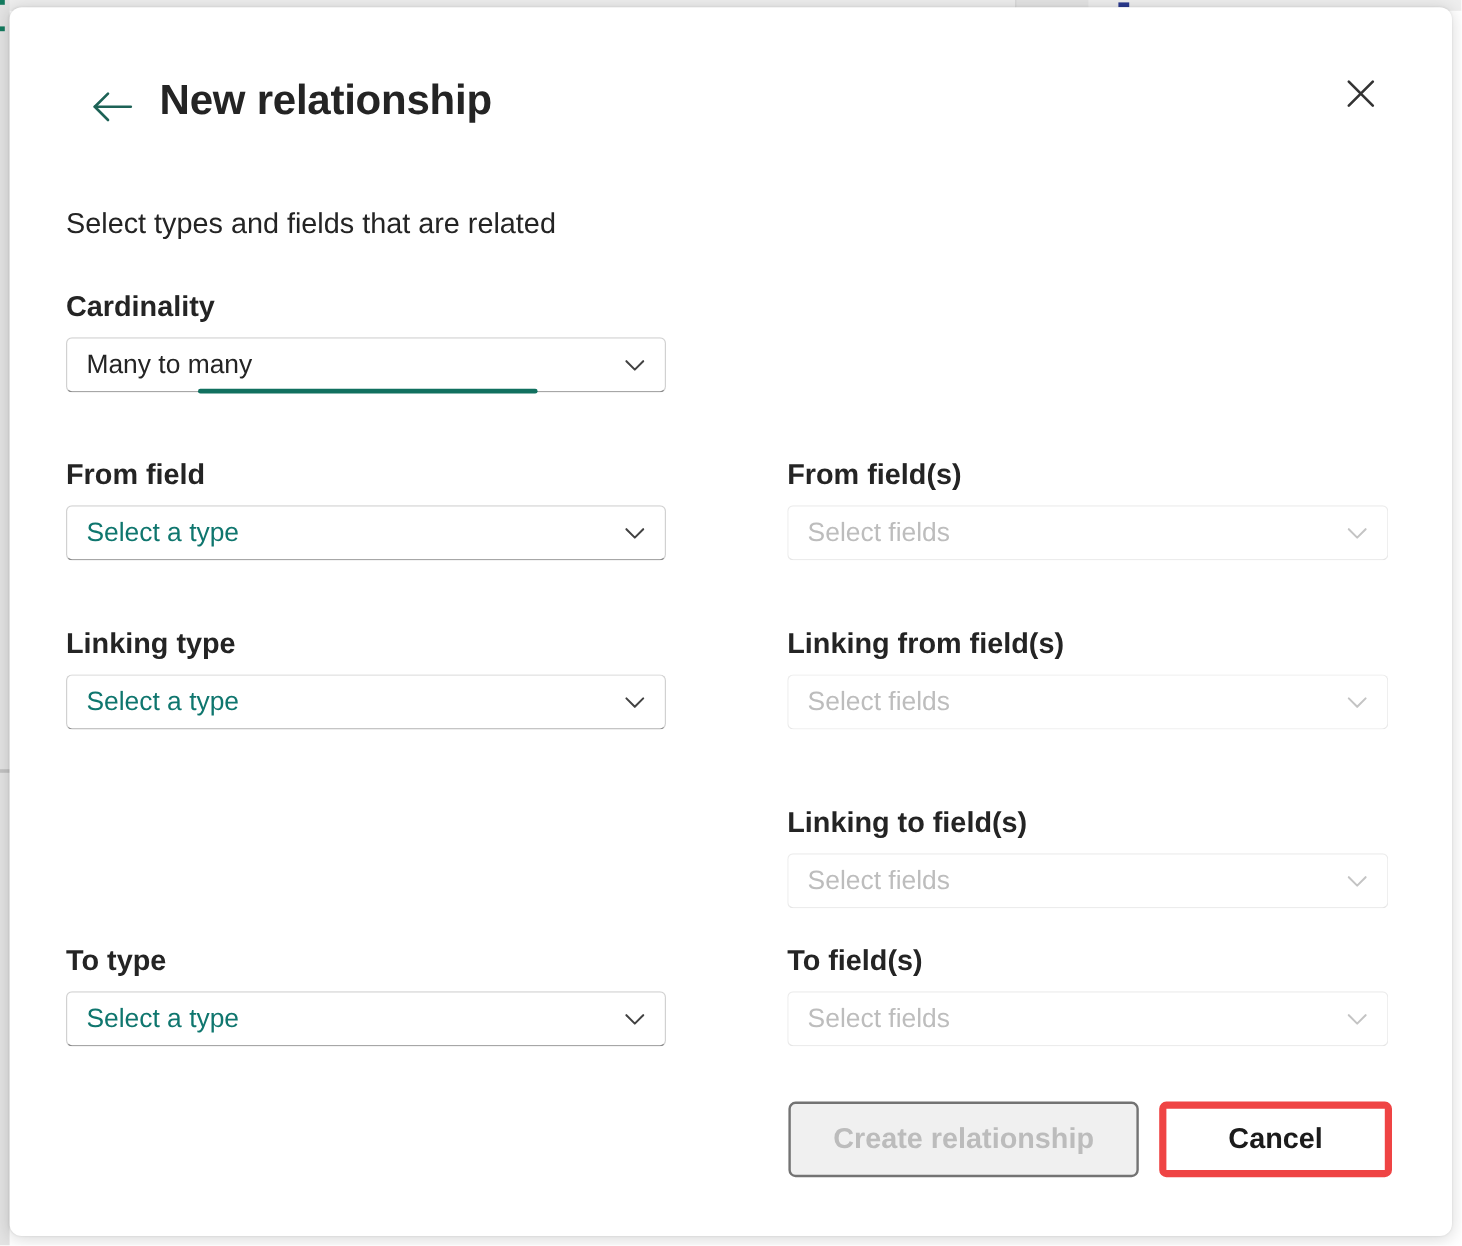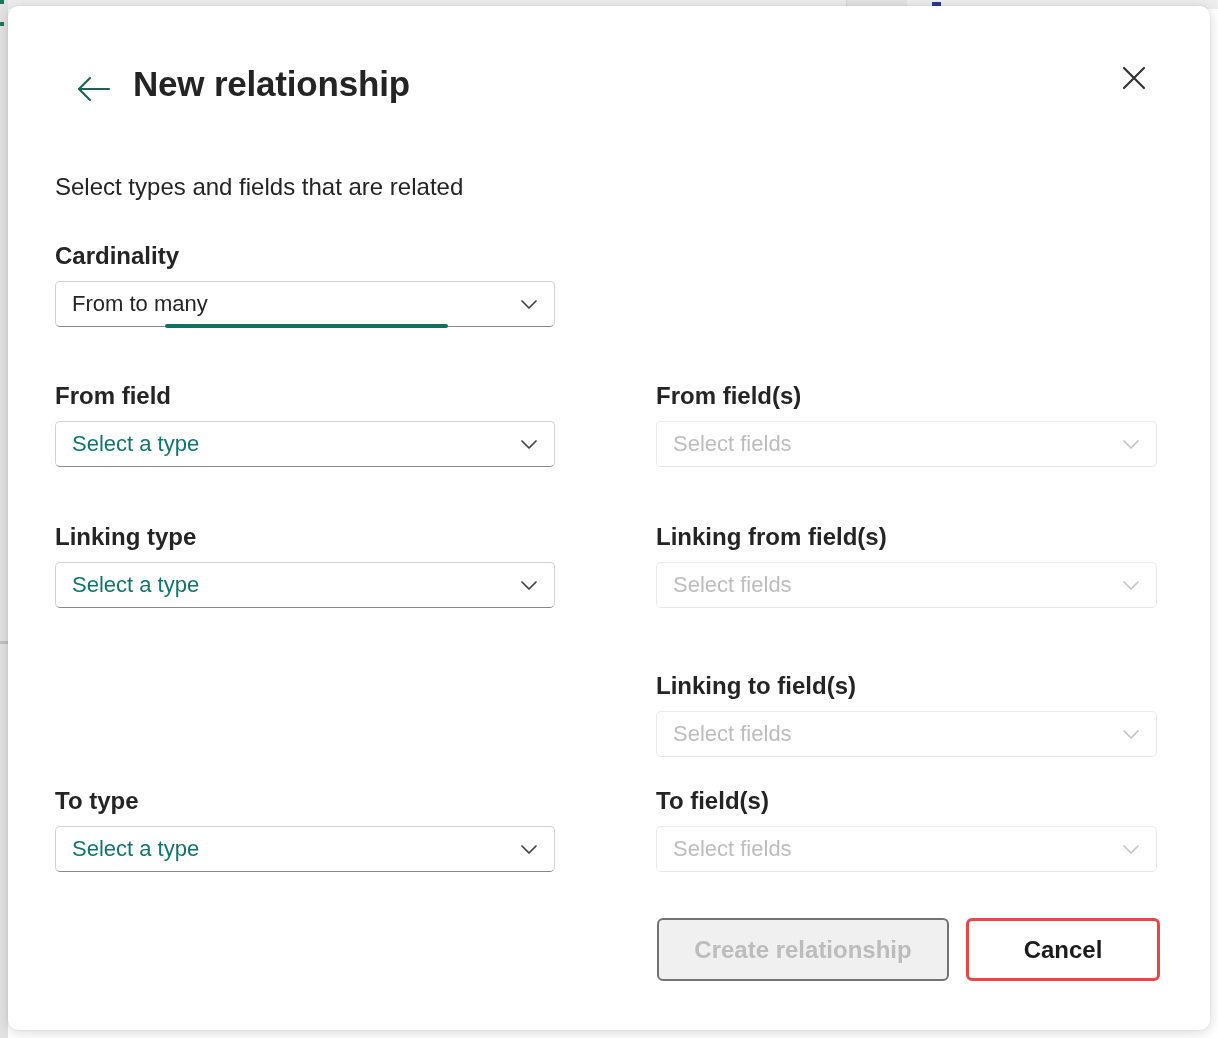--- a/index.html
+++ b/index.html
@@ -230,21 +230,21 @@
   .btn-primary-disabled {
     width: 292px;
     background: #f0f0f0;
     border: 2px solid #737373;
     color: #bcbcbc;
     cursor: default;
   }
   .btn-secondary {
     width: 194px;
     background: #ffffff;
-    border: 3px solid #ef4444;
+    border: 6px solid #ef4444;
     color: #1b1b1b;
     cursor: pointer;
   }
 </style>
 </head>
 <body>
 
 <div id="root">
 
   <div class="bg-layer">
@@ -281,21 +281,21 @@
       </div>
     </div>
 
     <div class="dlg-subtitle">Select types and fields that are related</div>
 
     <div class="form-area">
 
       <div class="field-group" style="left:47px; top:234px; width:500px;">
         <span class="field-label">Cardinality</span>
         <div class="combo enabled">
-          <span class="combo-value filled">From to many</span>
+          <span class="combo-value filled">Many to many</span>
           <span class="chev enabled">
             <svg width="22" height="22" viewBox="0 0 22 22" fill="none" aria-hidden="true">
               <path d="M4 8 L11 15 L18 8" stroke-width="1.7" stroke-linecap="round" stroke-linejoin="round" fill="none"></path>
             </svg>
           </span>
           <div class="focus-underline"></div>
         </div>
       </div>
 
       <div class="field-group" style="left:47px; top:374px; width:500px;">

